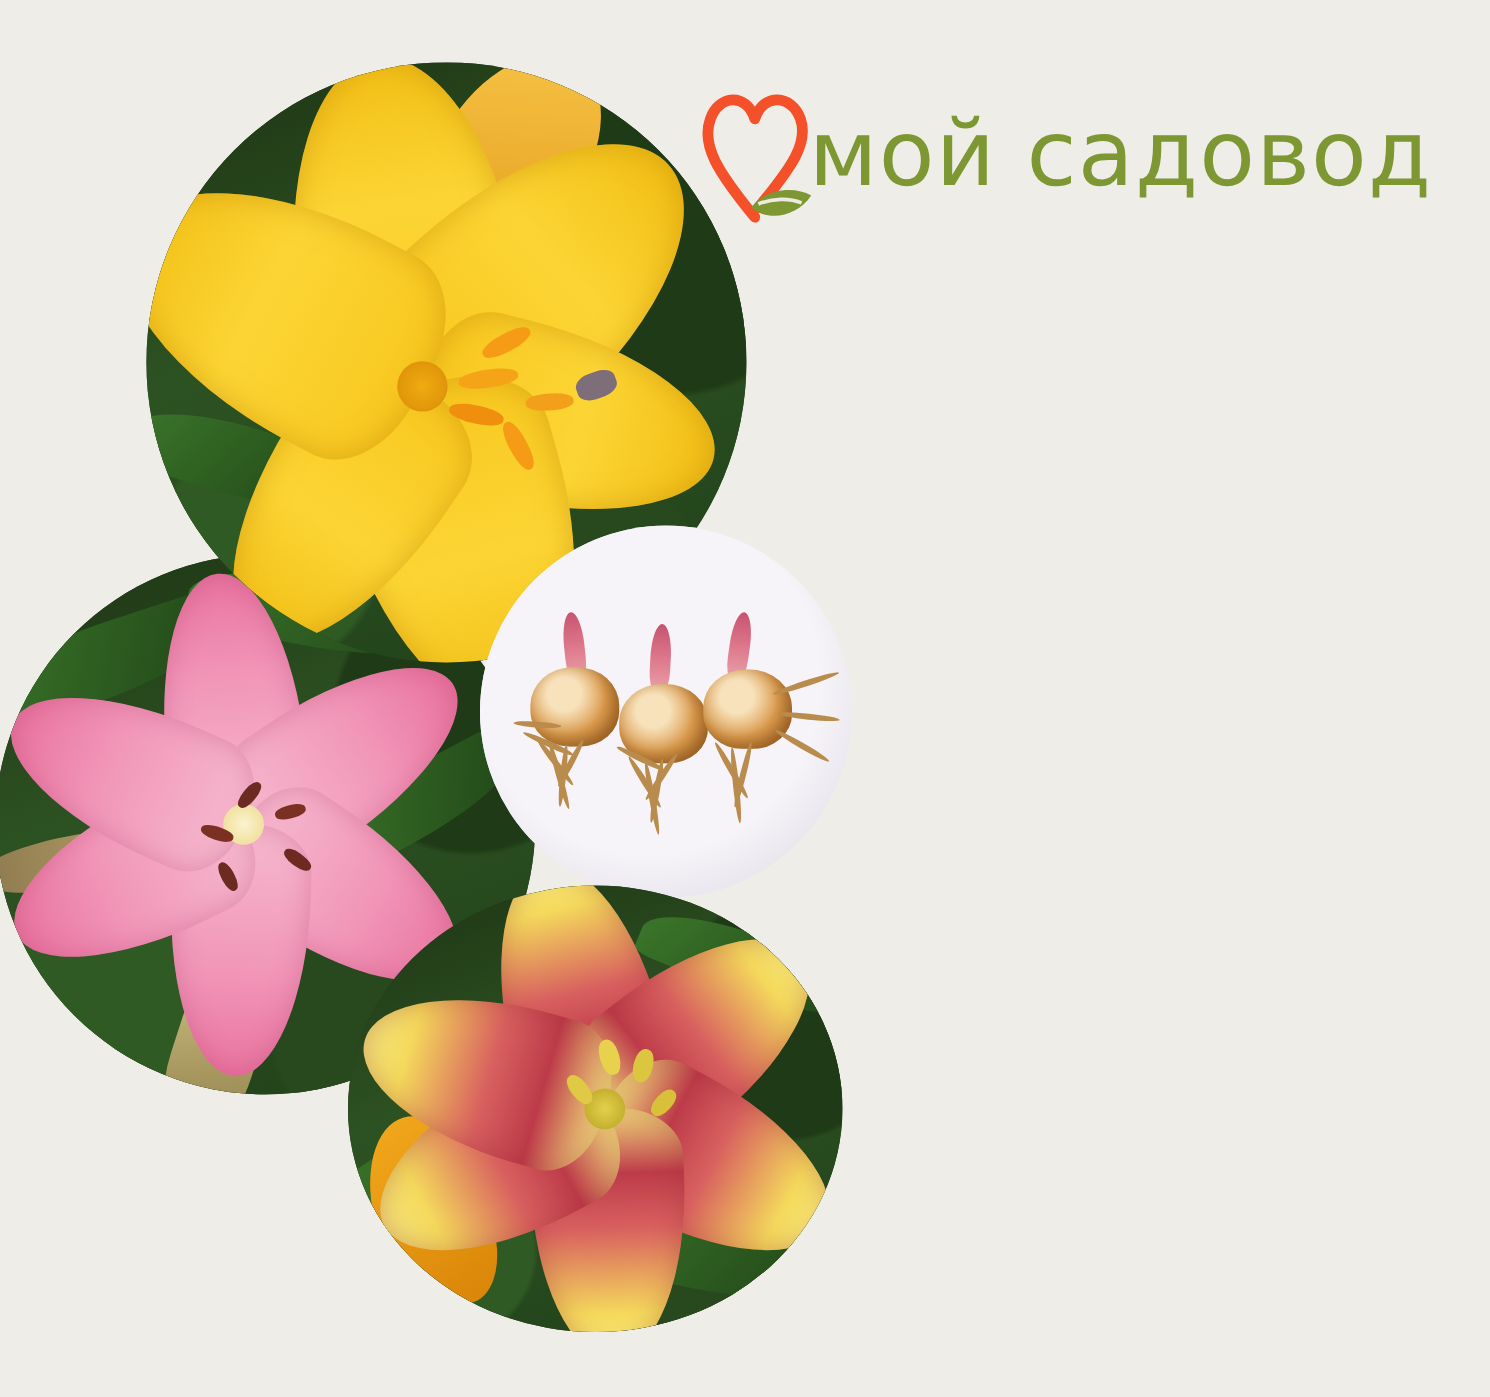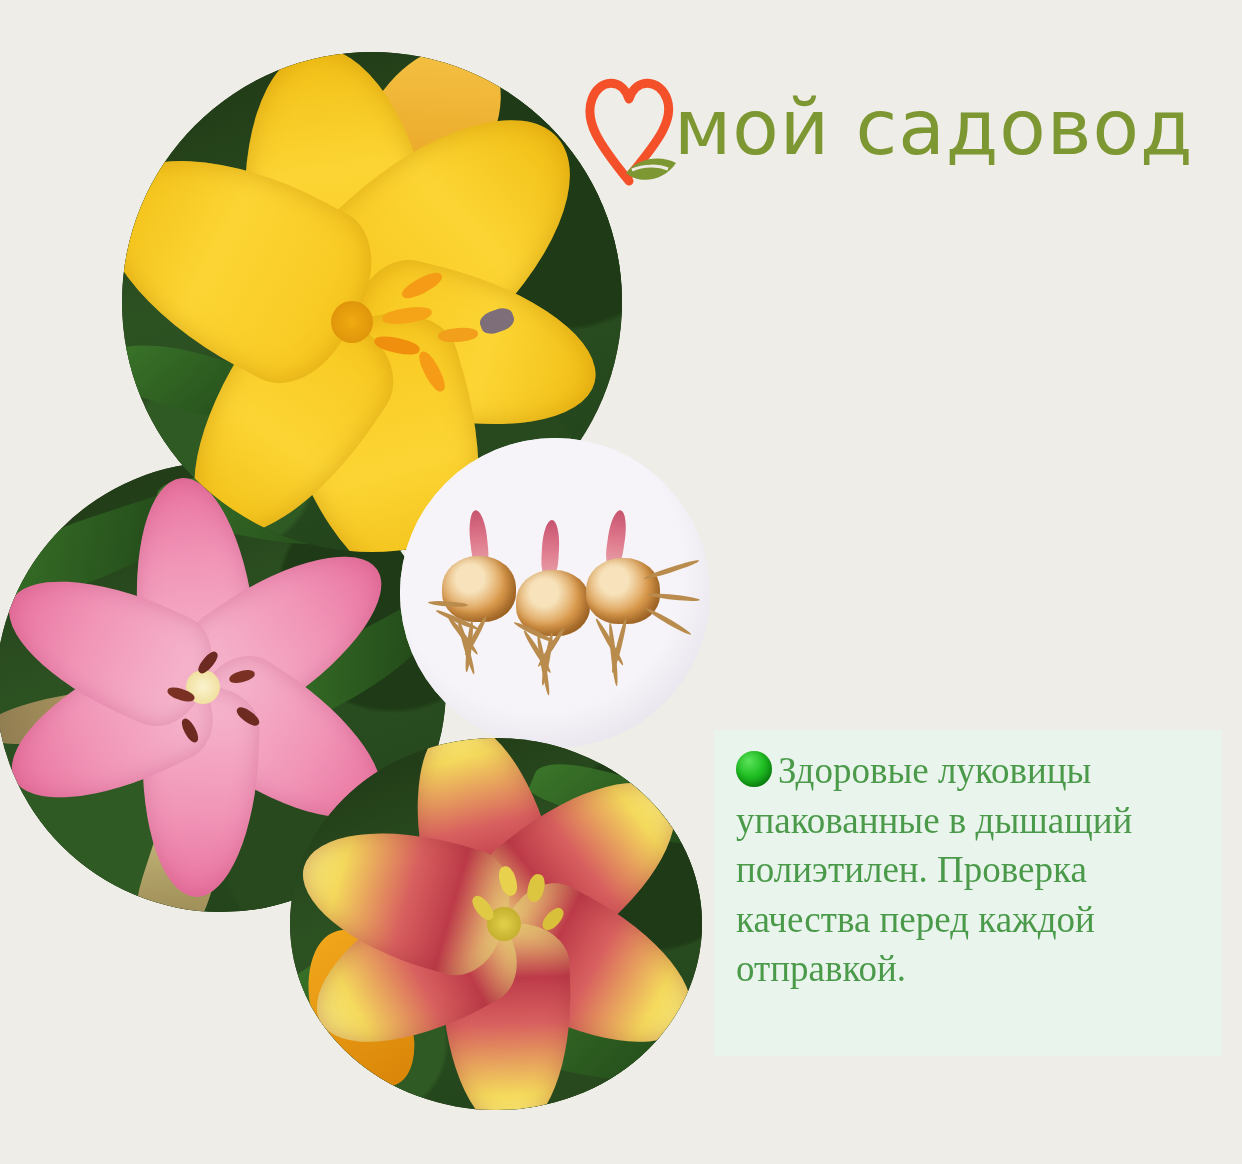--- a/index.html
+++ b/index.html
@@ -251,19 +251,14 @@
       <div class="petal" style="transform:rotate(-74deg);"></div>
       <div class="center-dot"></div>
       <span class="anther" style="left:-4px;top:-58px;width:16px;height:30px;background:#e8d24d;transform:rotate(-16deg);"></span>
       <span class="anther" style="left:24px;top:-50px;width:16px;height:28px;background:#ddc63f;transform:rotate(14deg);"></span>
       <span class="anther" style="left:-28px;top:-30px;width:14px;height:28px;background:#e0c944;transform:rotate(-38deg);"></span>
       <span class="anther" style="left:42px;top:-18px;width:14px;height:26px;background:#d9c03a;transform:rotate(42deg);"></span>
     </div>
   </div>
 
 
-  <div class="panel panel-health">
-    <div class="ptext">
-      <span class="dot-emoji dot-green"></span><span>Здоровые луковицы упакованные в дышащий полиэтилен. Проверка качества перед каждой отправкой.</span>
-    </div>
-  </div>
 
 </div>
 
 </body></html>

